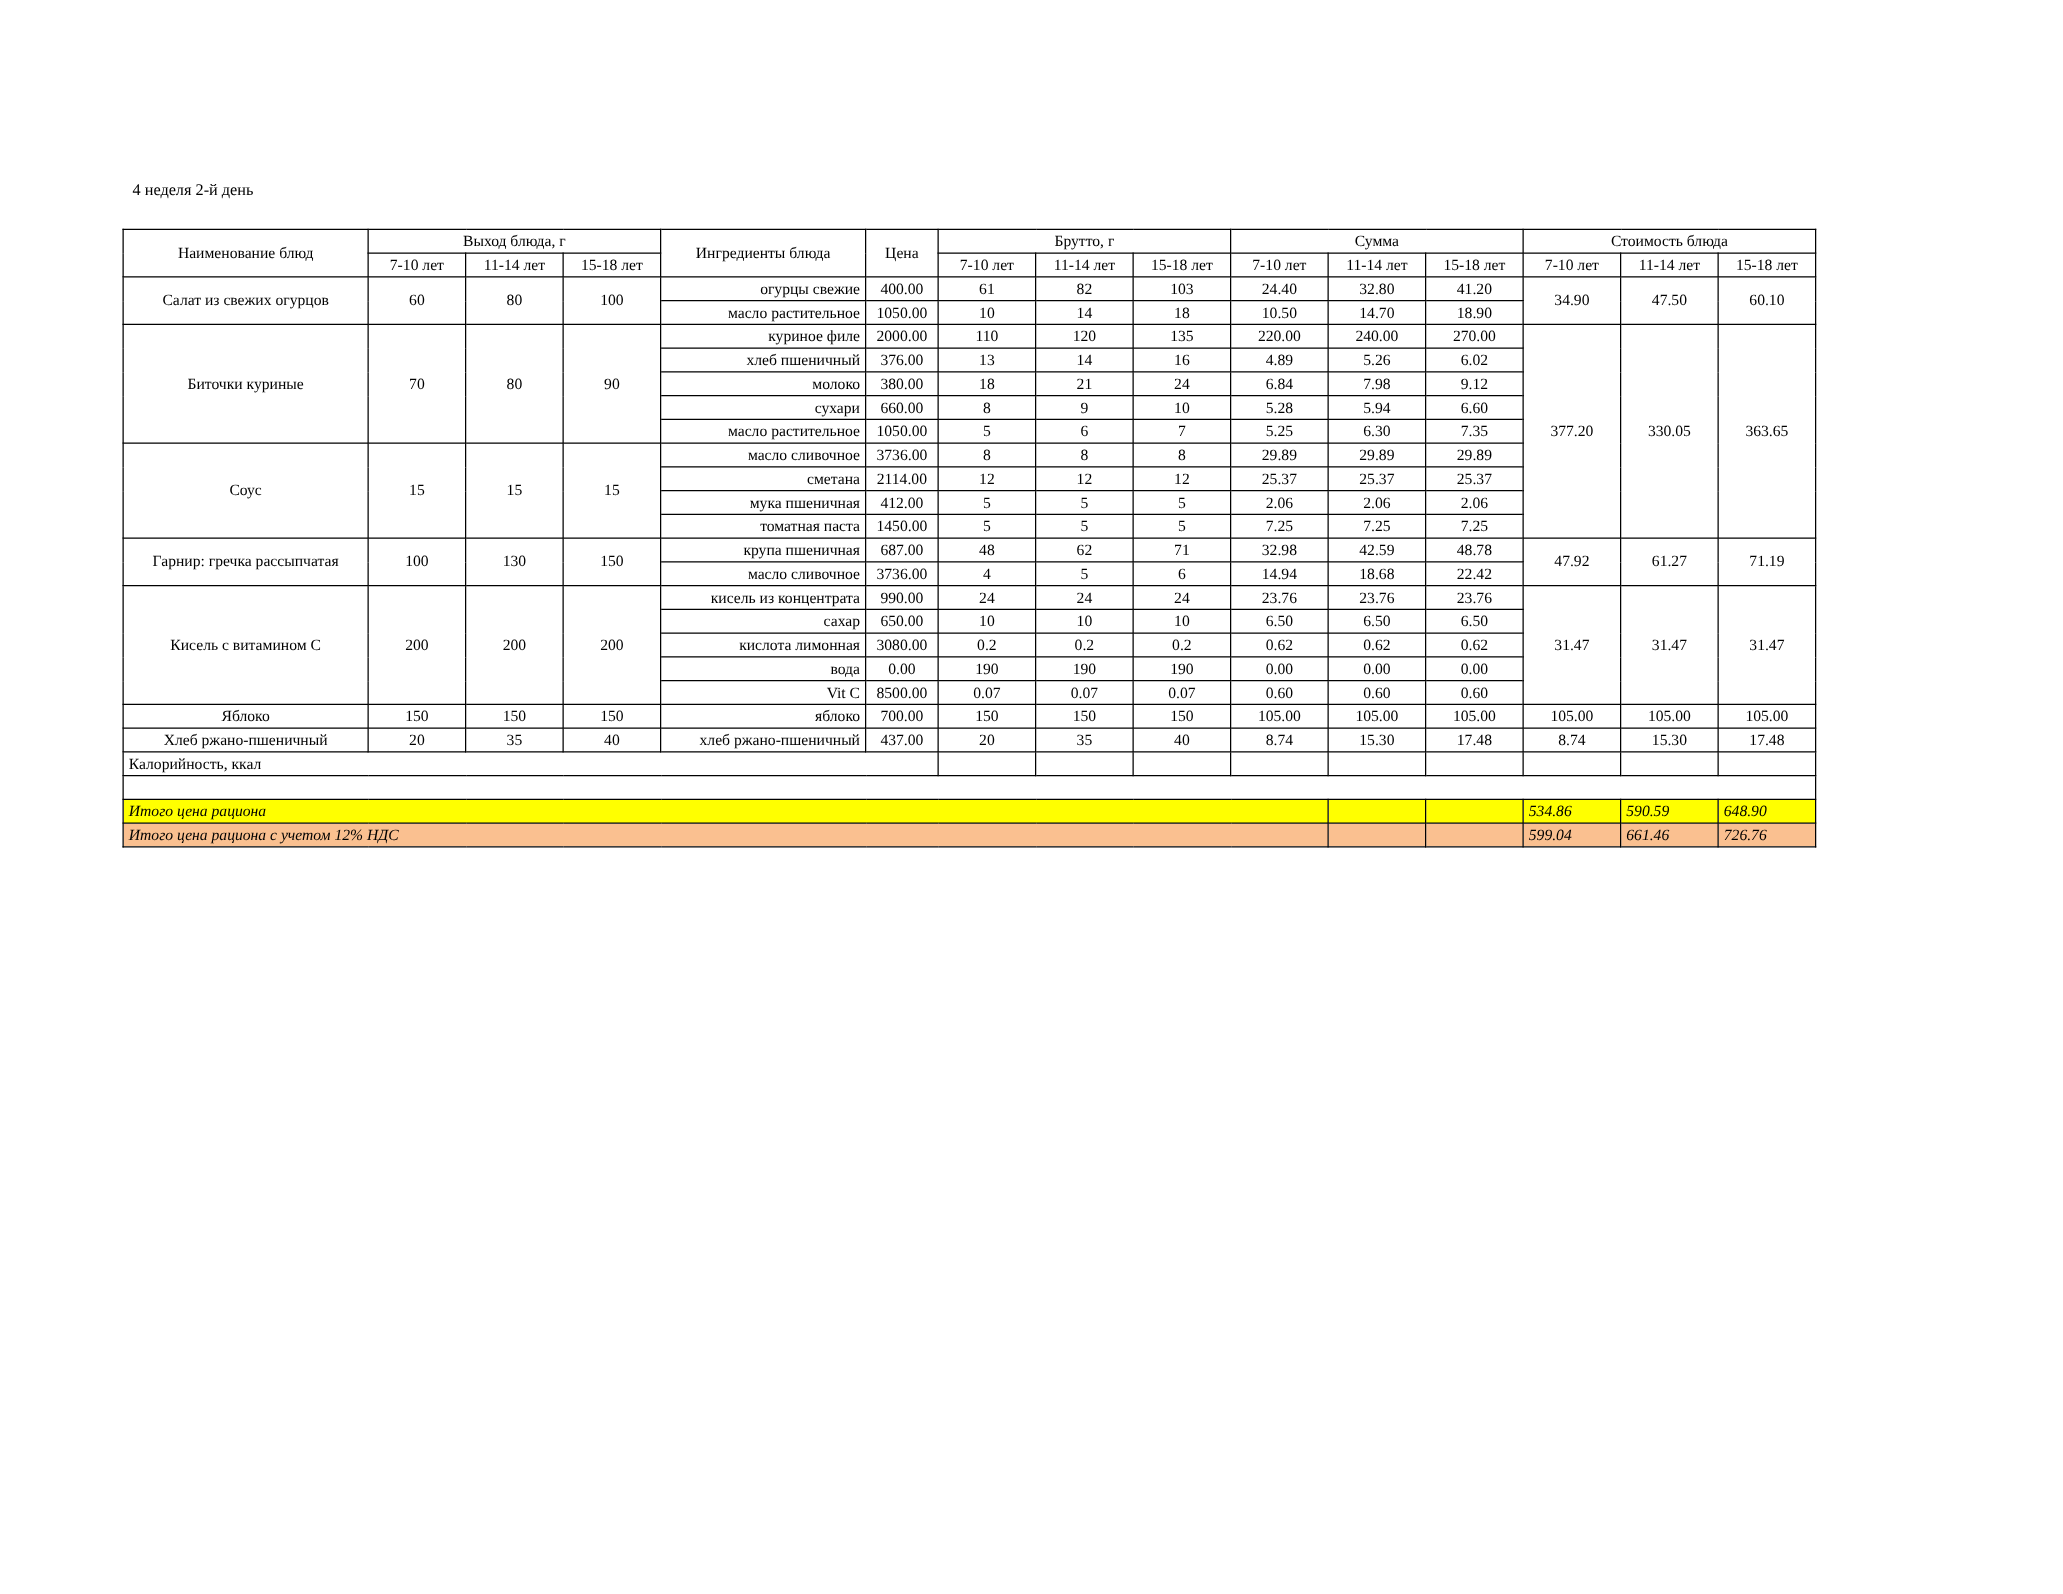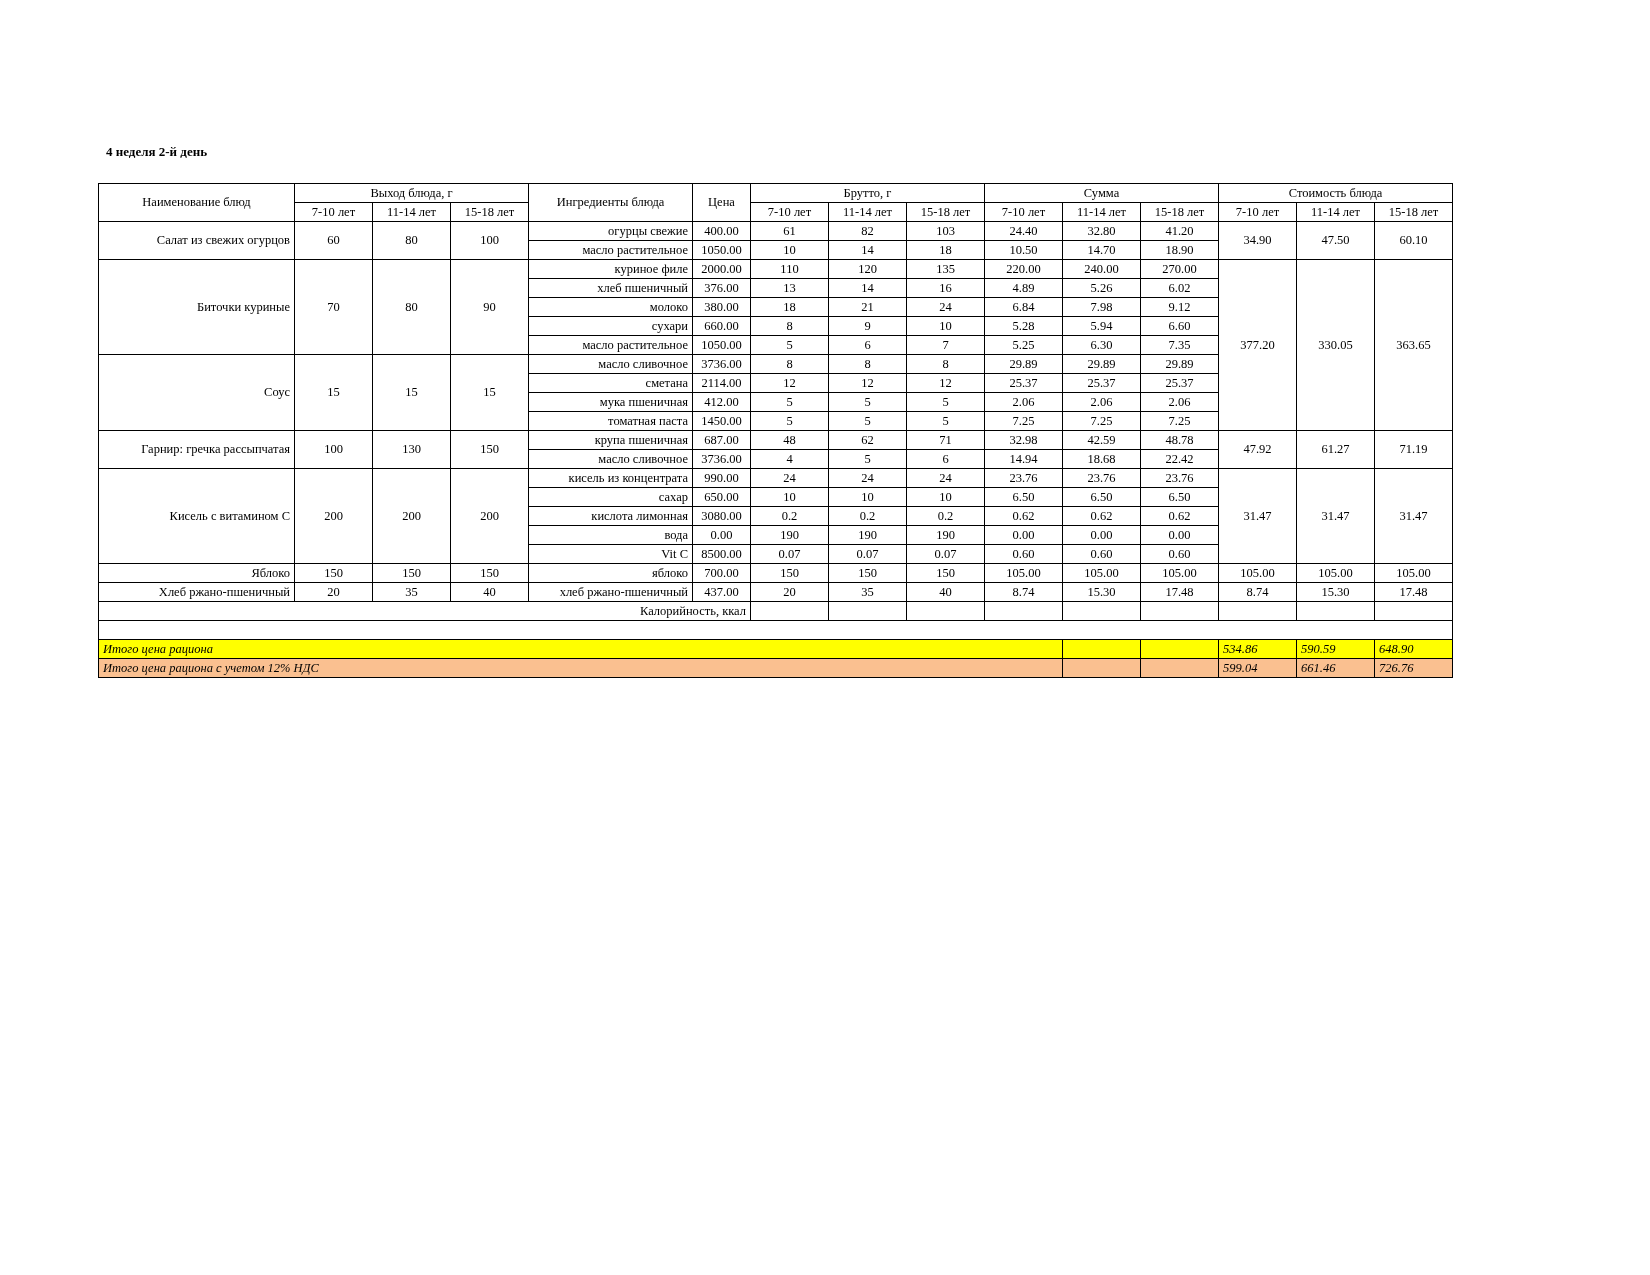--- a/index.html
+++ b/index.html
@@ -18,21 +18,21 @@
     position: absolute;
     left: 0; top: 0;
     width: 1650px;
     height: 1275px;
   }
   .doc-title {
     position: absolute;
     left: 106px;
     top: 144px;
     font-size: 13px;
-    font-weight: bold;
+    font-weight: normal;
     font-family: "Liberation Serif", serif;
   }
   .table-wrap {
     position: absolute;
     left: 98px;
     top: 183px;
     width: 1341px;
   }
   table.menu {
     border-collapse: collapse;
@@ -53,25 +53,25 @@
   }
   thead th {
     text-align: center;
     font-weight: bold;
     font-size: 12.5px;
   }
   .hdr-main {
     vertical-align: middle;
   }
   td.c { text-align: center; }
-  .dish-name { text-align: right; }
+  .dish-name { text-align: center; }
   .ing-name { text-align: right; }
   .row-kcal td {
     font-weight: bold;
-    text-align: right;
+    text-align: left;
   }
   .spacer-row td {
     height: 10px;
     border: 1px solid #000;
   }
   .total-row td {
     background: #ffff00;
     font-weight: bold;
     font-style: italic;
     height: 20px;

